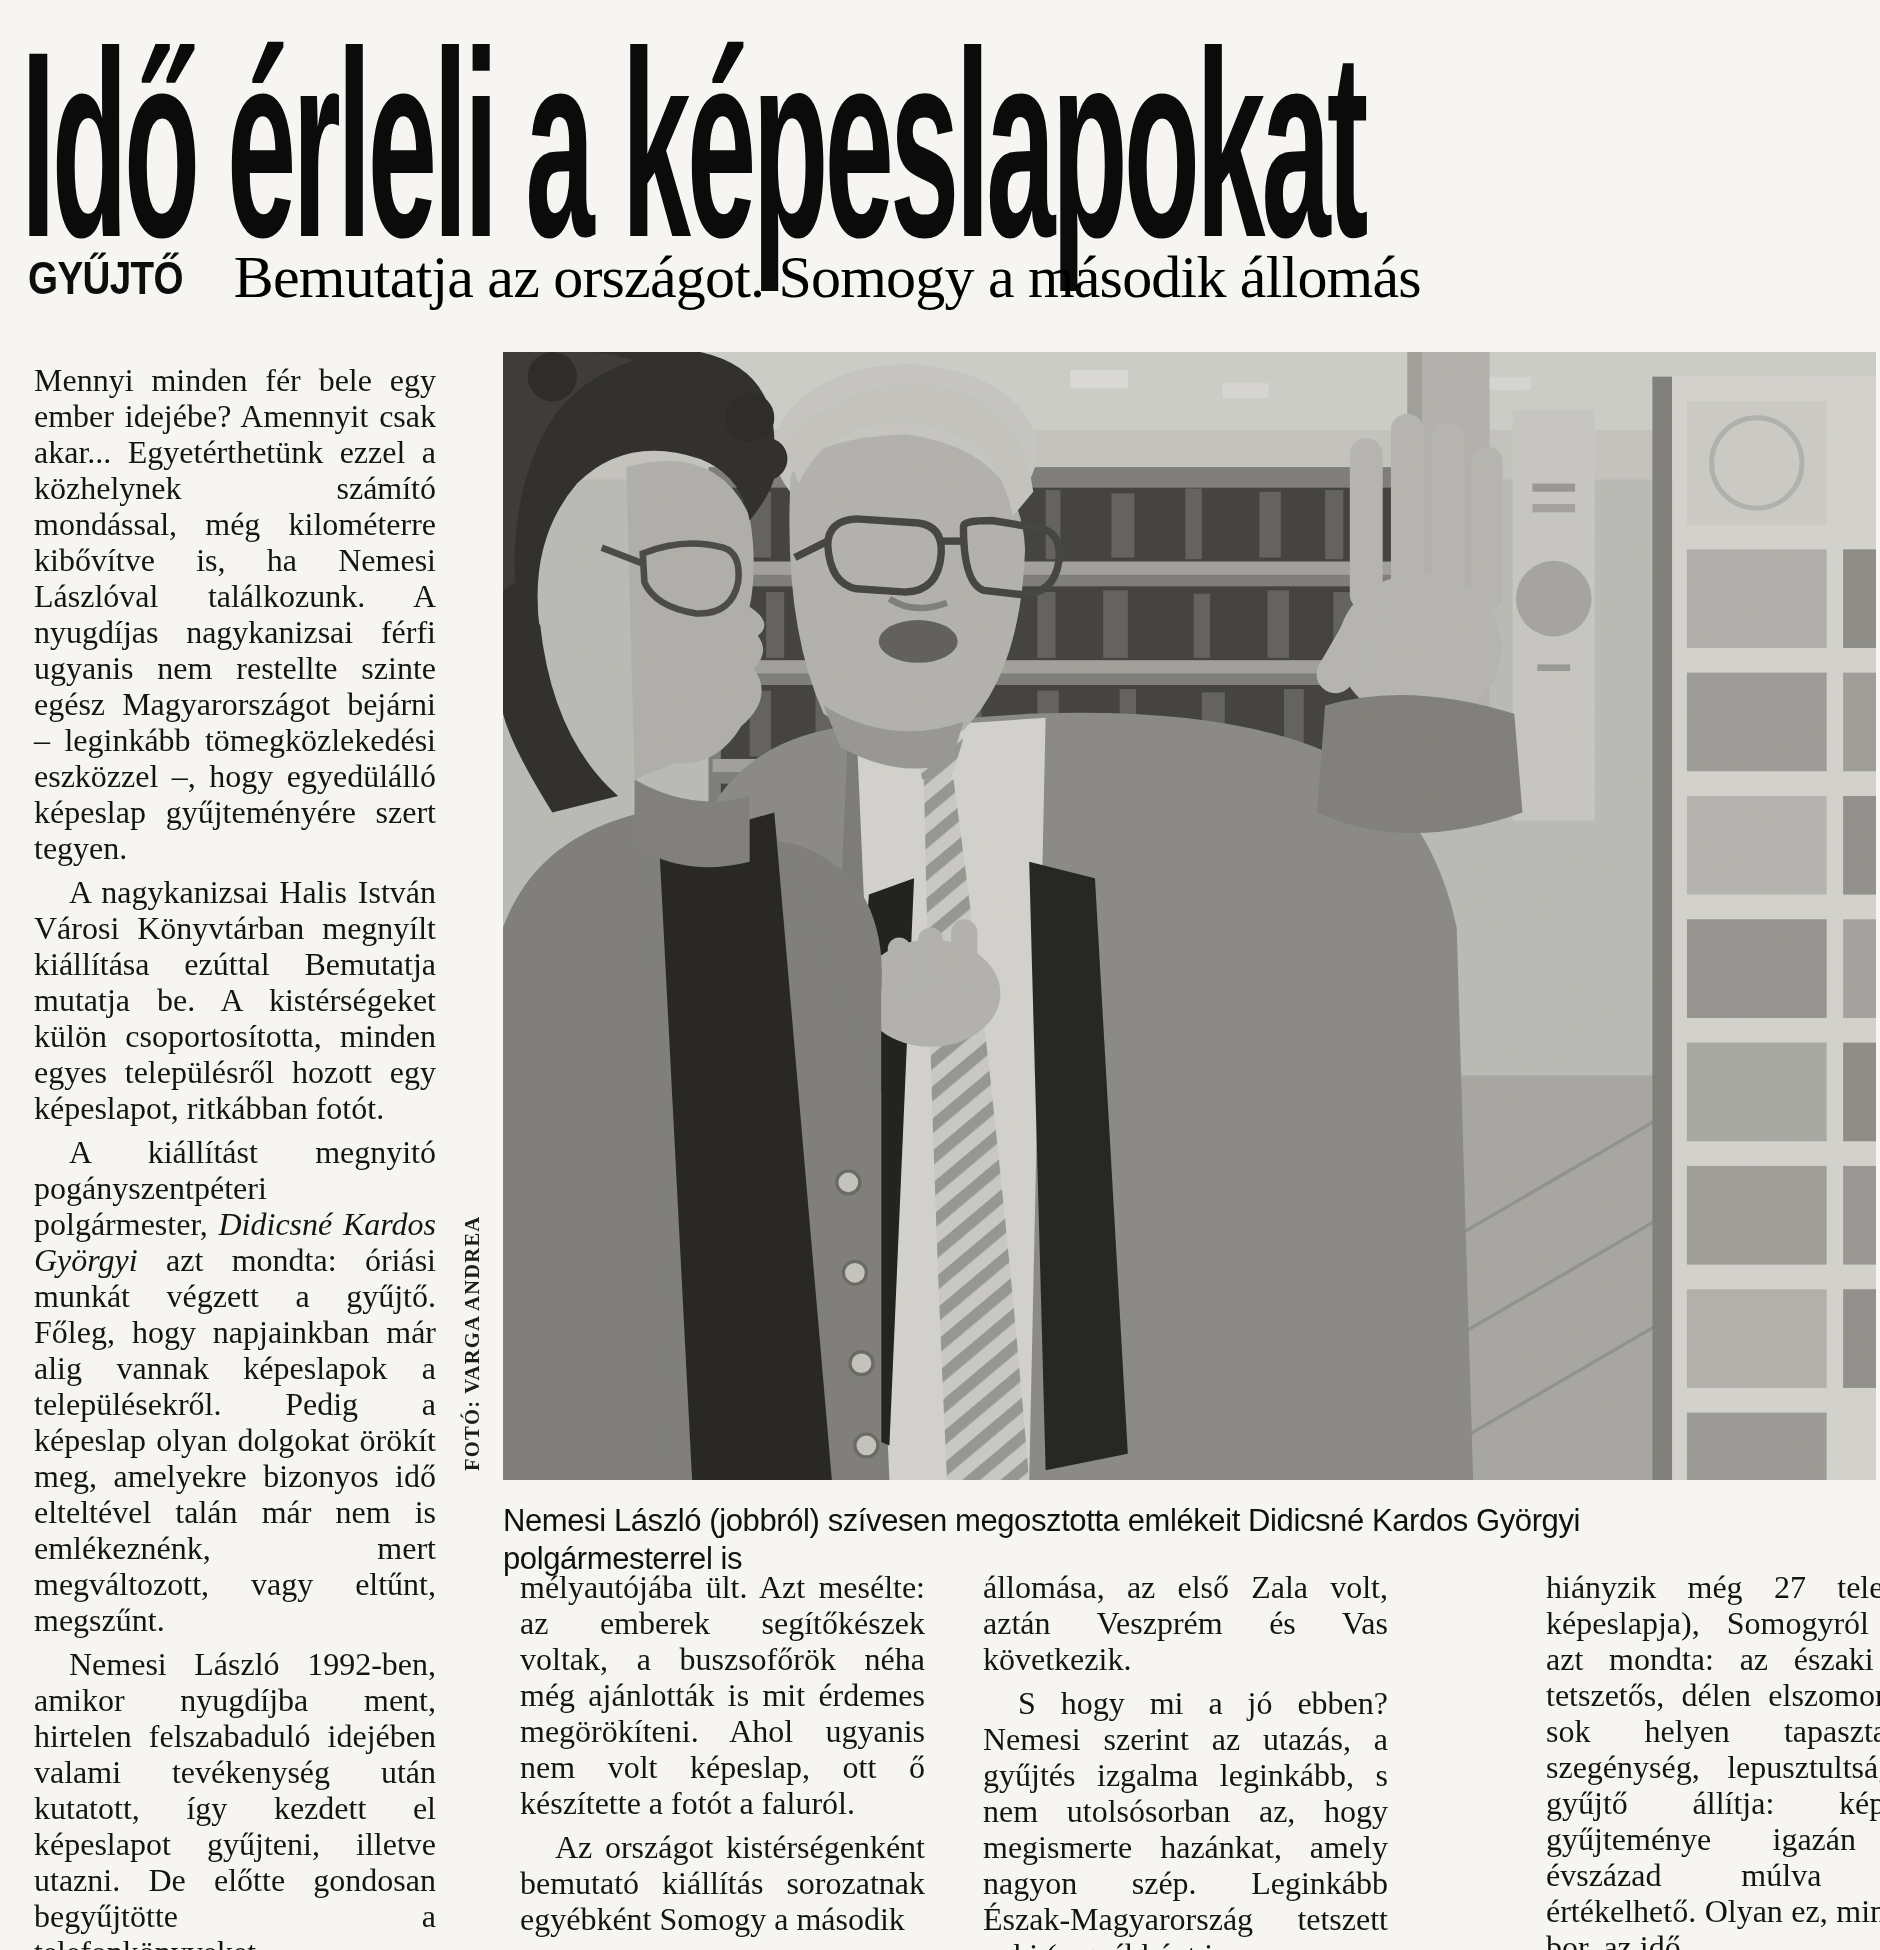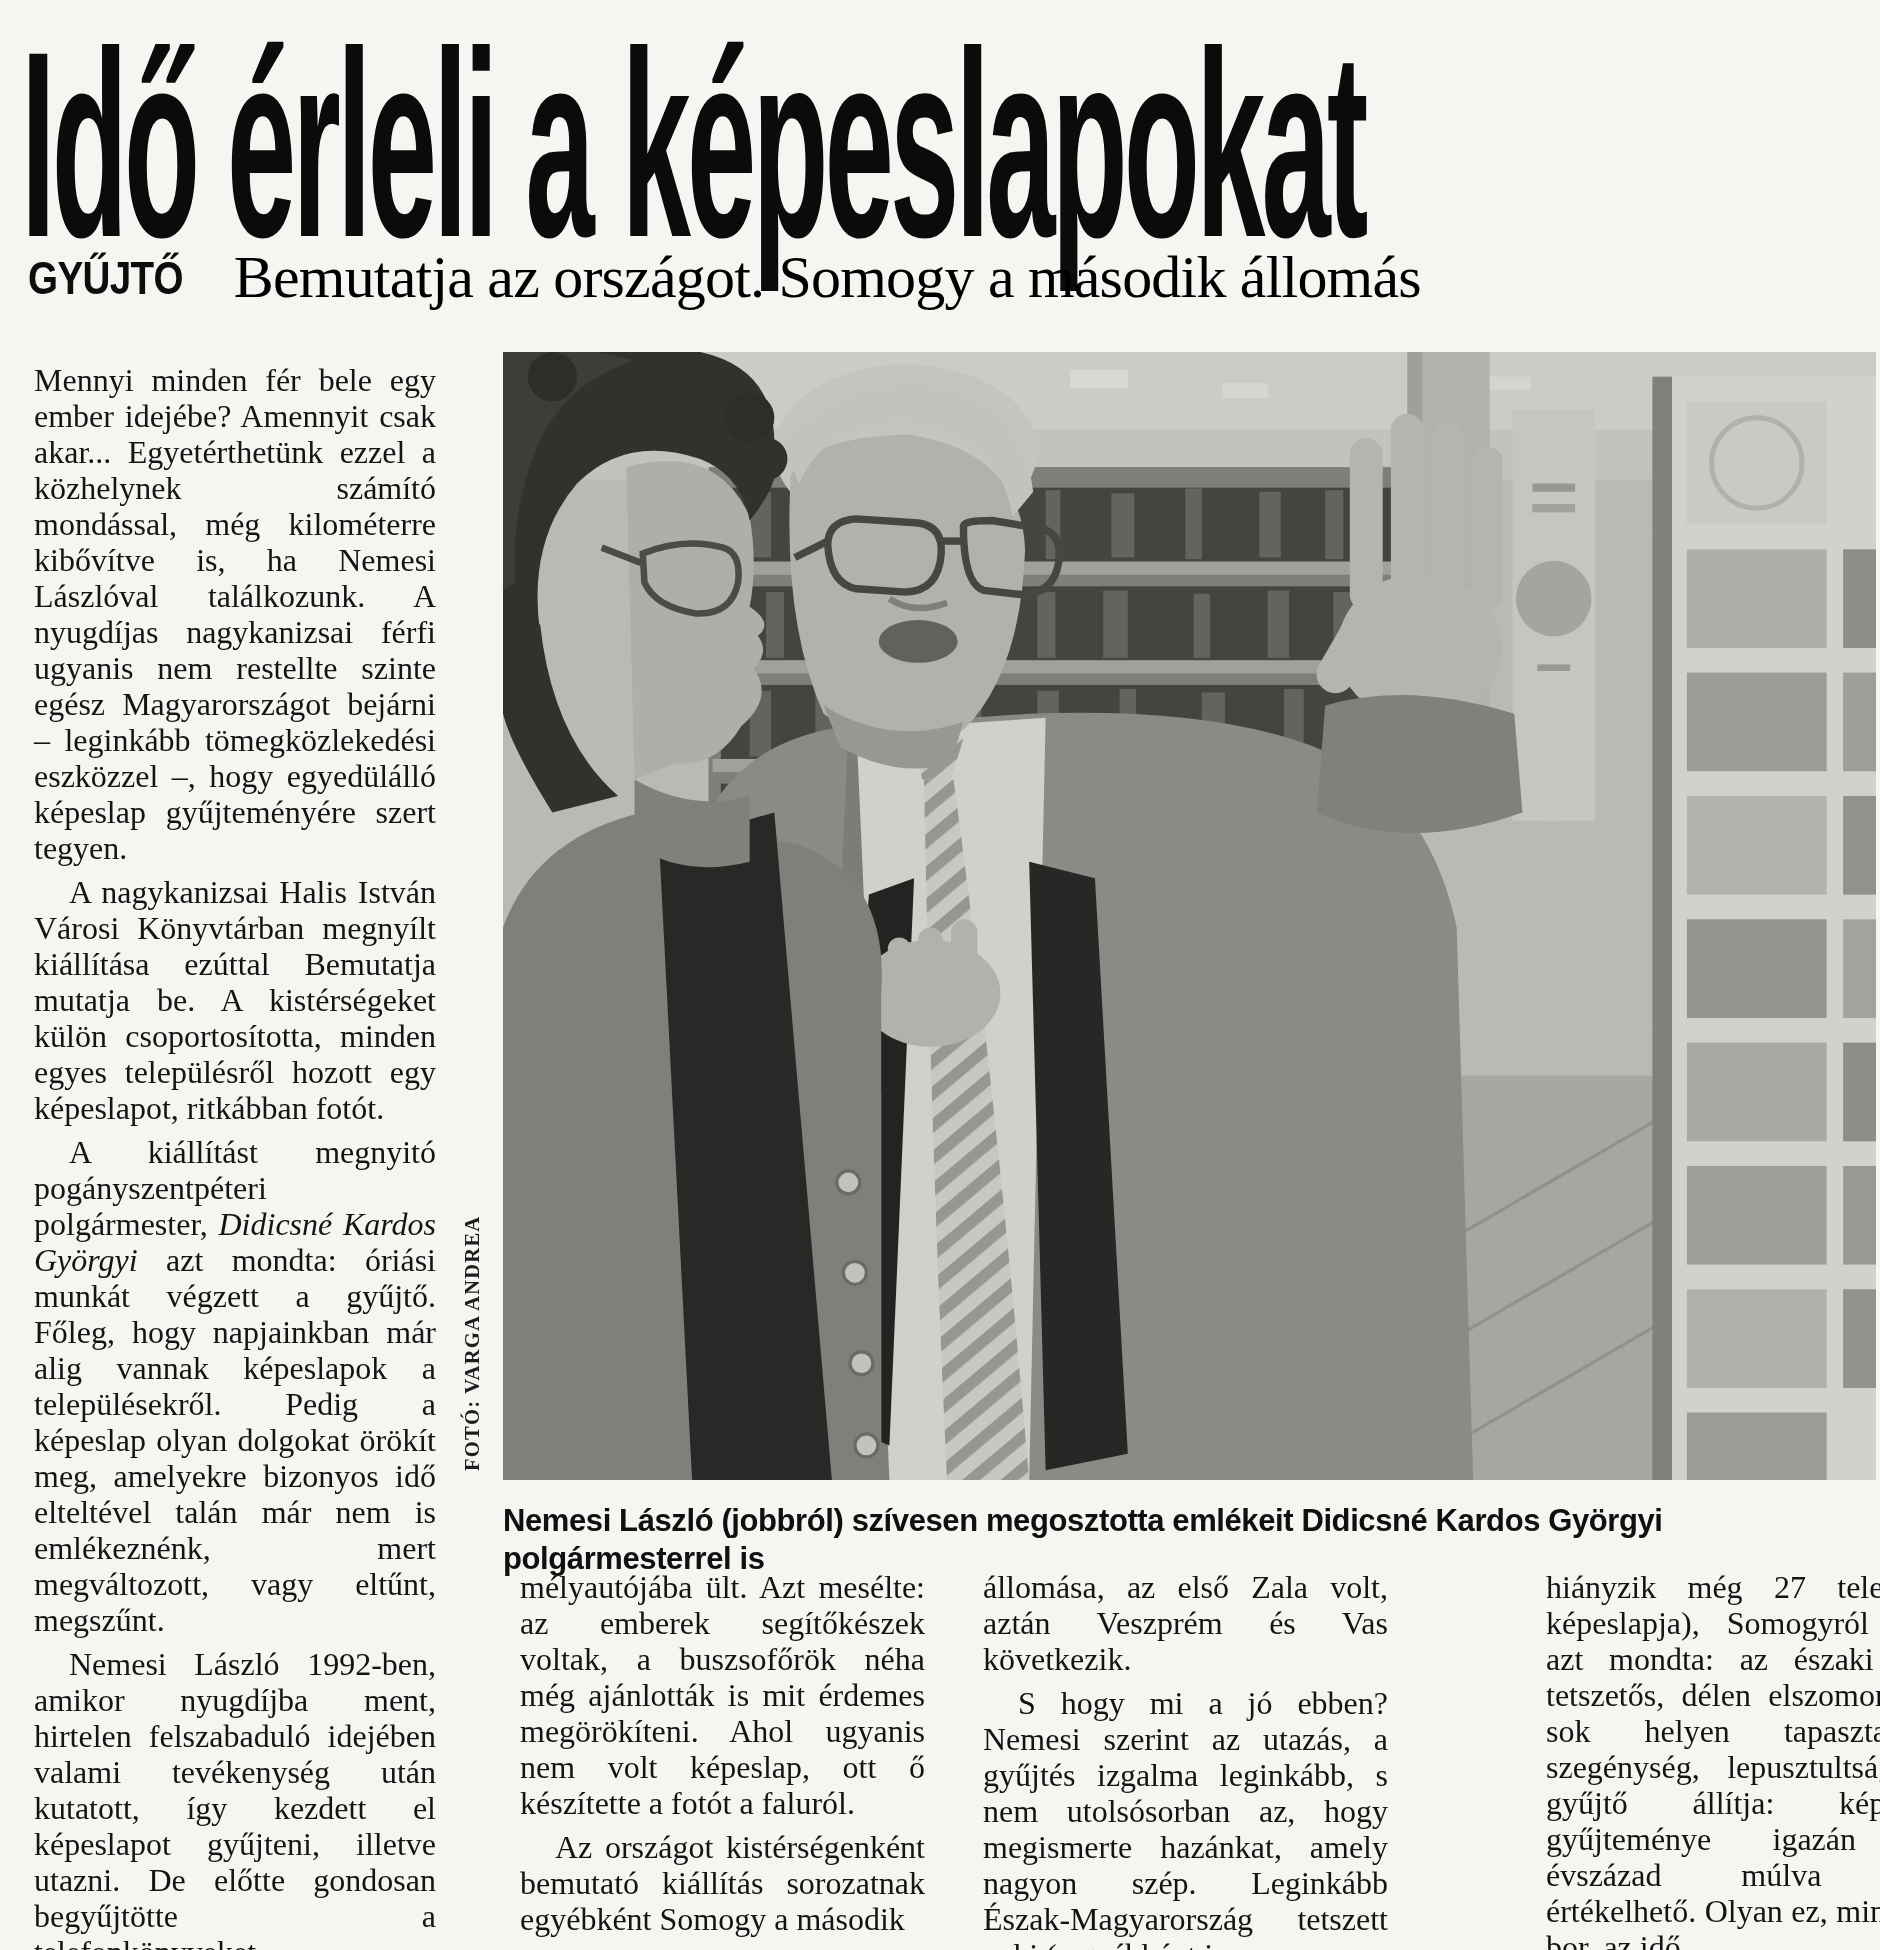--- a/index.html
+++ b/index.html
@@ -50,21 +50,21 @@
   }
   .photo svg { display:block; width:100%; height:100%; }
   .photo-credit {
     position:absolute; left:461px; top:1471px;
     transform:rotate(-90deg); transform-origin:0 0; white-space:nowrap;
     font-family:"Liberation Serif", serif; font-weight:700;
     font-size:20.6px; letter-spacing:1.2px; color:#1d1d1d;
   }
   .caption {
     position:absolute; left:503px; top:1502px; width:1283px;
-    font-family:"Liberation Sans", sans-serif; font-weight:700;
+    font-family:"Liberation Sans", sans-serif; font-weight:400;
     font-size:31px; line-height:38px; letter-spacing:-0.4px; color:#101010;
   }
 </style>
 </head>
 <body>
 
 <div class="page">
 
   <h1 class="headline">Idő érleli a képeslapokat</h1>
 

